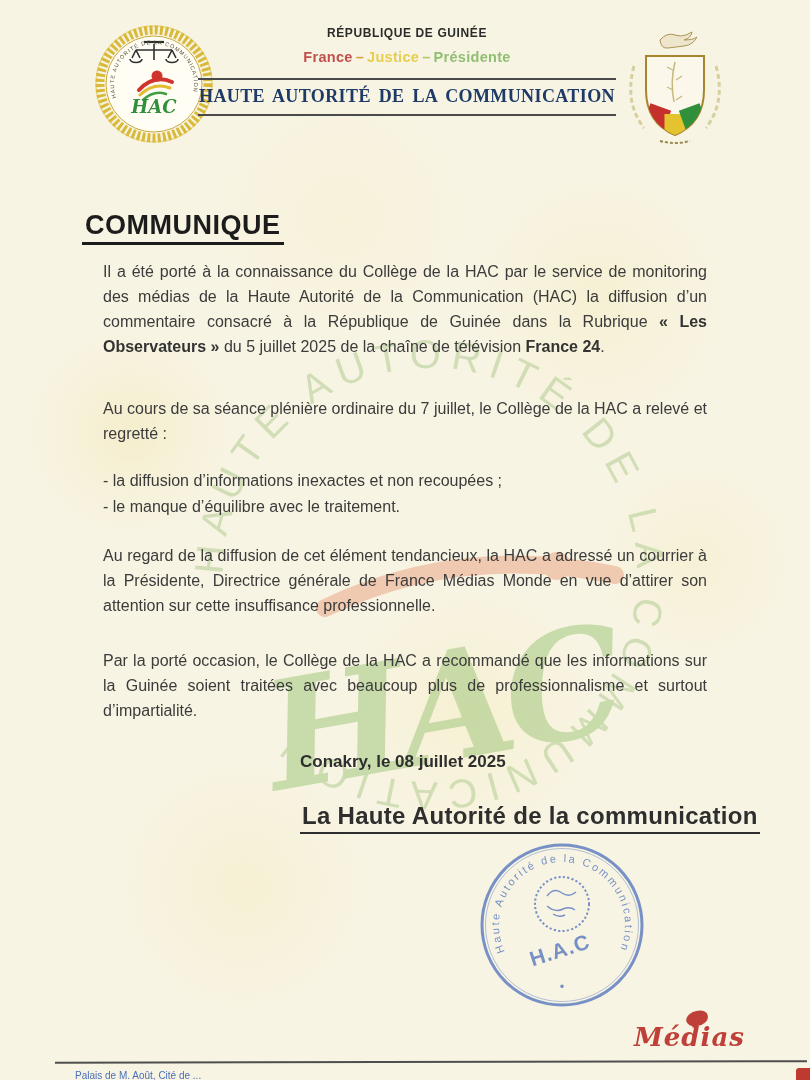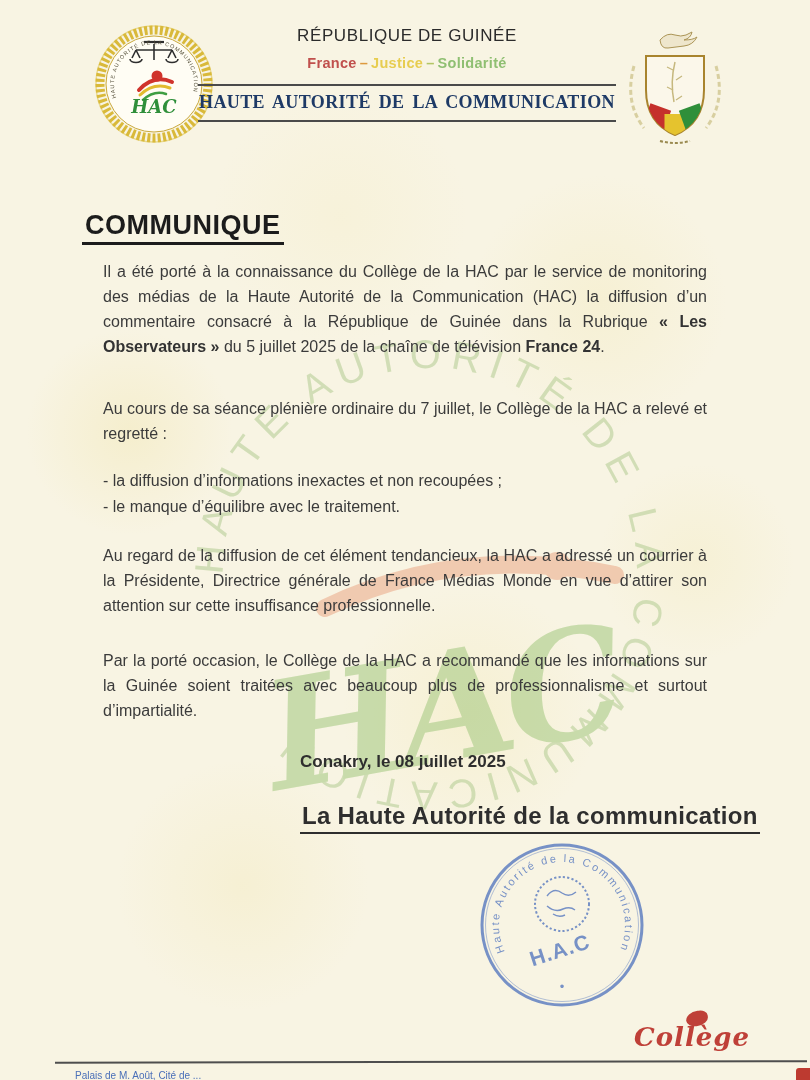--- a/index.html
+++ b/index.html
@@ -12,21 +12,21 @@
       radial-gradient(circle at 58% 66%, rgba(240,226,150,.22), transparent 15%),
       radial-gradient(circle at 30% 82%, rgba(236,220,140,.18), transparent 12%),
       radial-gradient(circle at 86% 52%, rgba(236,222,140,.16), transparent 11%),
       radial-gradient(circle at 42% 20%, rgba(240,228,160,.14), transparent 13%);
     font-family:"Liberation Sans", sans-serif;color:#3b3b3b;
   }
   
   .logo-left{position:absolute;left:92px;top:20px;width:124px;height:124px;z-index:2;}
   .logo-right{position:absolute;left:616px;top:24px;width:118px;height:124px;z-index:2;}
   .hdr-center{position:absolute;left:198px;top:26px;width:418px;text-align:center;z-index:2;}
-  .republic{font-size:17px;font-weight:normal;color:#2b2b2b;letter-spacing:.6px;}
+  .republic{font-size:12px;font-weight:bold;color:#2b2b2b;letter-spacing:.6px;}
   .motto{margin-top:9px;font-size:14.5px;font-weight:bold;letter-spacing:.3px;}
   .m-travail{color:#c0504d;}
   .m-dash1{color:#dd9a3f;margin:0 3px;}
   .m-justice{color:#e7cd50;}
   .m-dash2{color:#b3c565;margin:0 3px;}
   .m-solidarite{color:#8fbf72;}
   .inst-wrap{margin-top:13px;border-top:2px solid #4a4a4a;border-bottom:2px solid #4a4a4a;padding:6px 0 7px;}
   .inst{font-family:"Liberation Serif", serif;font-weight:bold;font-size:18px;color:#1e3a66;letter-spacing:.4px;word-spacing:3px;}
   
   .title-wrap{position:absolute;left:0;top:166px;width:100%;text-align:left;z-index:2;margin-top:44px;}
@@ -93,21 +93,21 @@
         <path id="hacRing" d="M24.4,77.7 A40,40 0 1 1 99.6,77.7" fill="none"></path>
       </defs>
     <text font-size="5.5" letter-spacing="1" fill="#55503a" font-family="Liberation Sans, sans-serif">
       <textPath href="#hacRing">HAUTE AUTORITÉ DE LA COMMUNICATION</textPath>
     </text>
   </svg>
 
   <div class="hdr-center">
     <div class="republic">RÉPUBLIQUE DE GUINÉE</div>
     <div class="motto">
-      <span class="m-travail">France</span><span class="m-dash1">–</span><span class="m-justice">Justice</span><span class="m-dash2">–</span><span class="m-solidarite">Solidarité</span>
+      <span class="m-travail">France</span><span class="m-dash1">–</span><span class="m-justice">Justice</span><span class="m-dash2">–</span><span class="m-solidarite">Présidente</span>
     </div>
     <div class="inst-wrap">
       <div class="inst">HAUTE AUTORITÉ DE LA COMMUNICATION</div>
     </div>
   </div>
 
   <svg class="logo-right" viewBox="0 0 118 124">
     <defs>
       <clipPath id="shieldClip">
           <path d="M30,32 L88,32 L88,66 Q88,99 59,111 Q30,99 30,66 Z"></path>
@@ -167,17 +167,17 @@
       <textPath href="#stampRing">Haute Autorité de la Communication</textPath>
     </text>
     <text x="85" y="151" text-anchor="middle" font-size="13" fill="#5b7cc0">•</text>
     <text x="85" y="117" text-anchor="middle" font-size="21" font-weight="bold" letter-spacing="1" fill="#5b7cc0" transform="rotate(-18 85 117)" font-family="Liberation Sans, sans-serif">H.A.C</text>
   </svg>
 
   <div class="footer-line"></div>
   <div class="footer-address">Palais de M. Août, Cité de ...</div>
   <div class="brand">
     <span class="brand-blob"></span>
-    <span class="brand-text">Collège</span>
+    <span class="brand-text">Médias</span>
   </div>
   <div class="edge-mark"></div>
 
 </div>
 
 </body></html>

